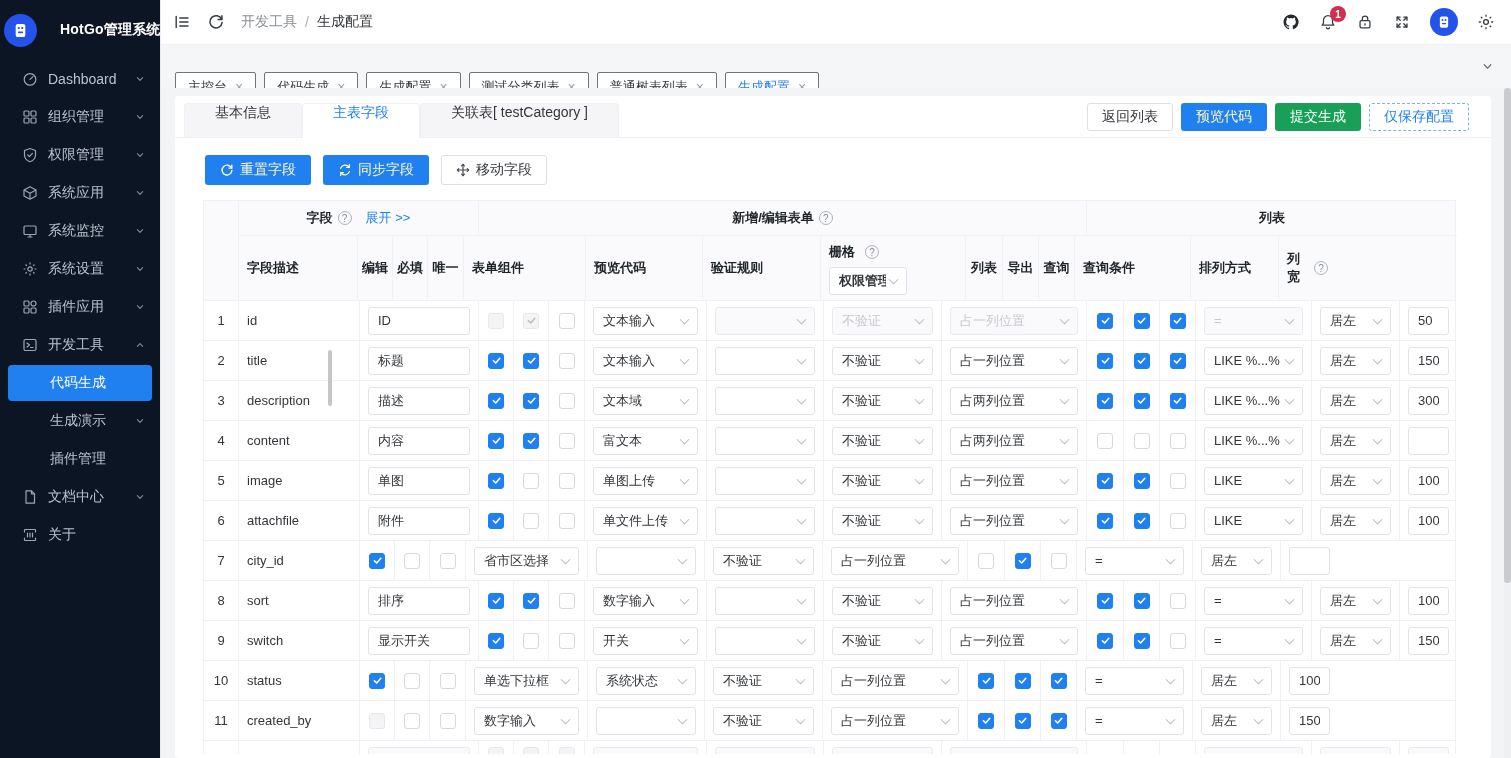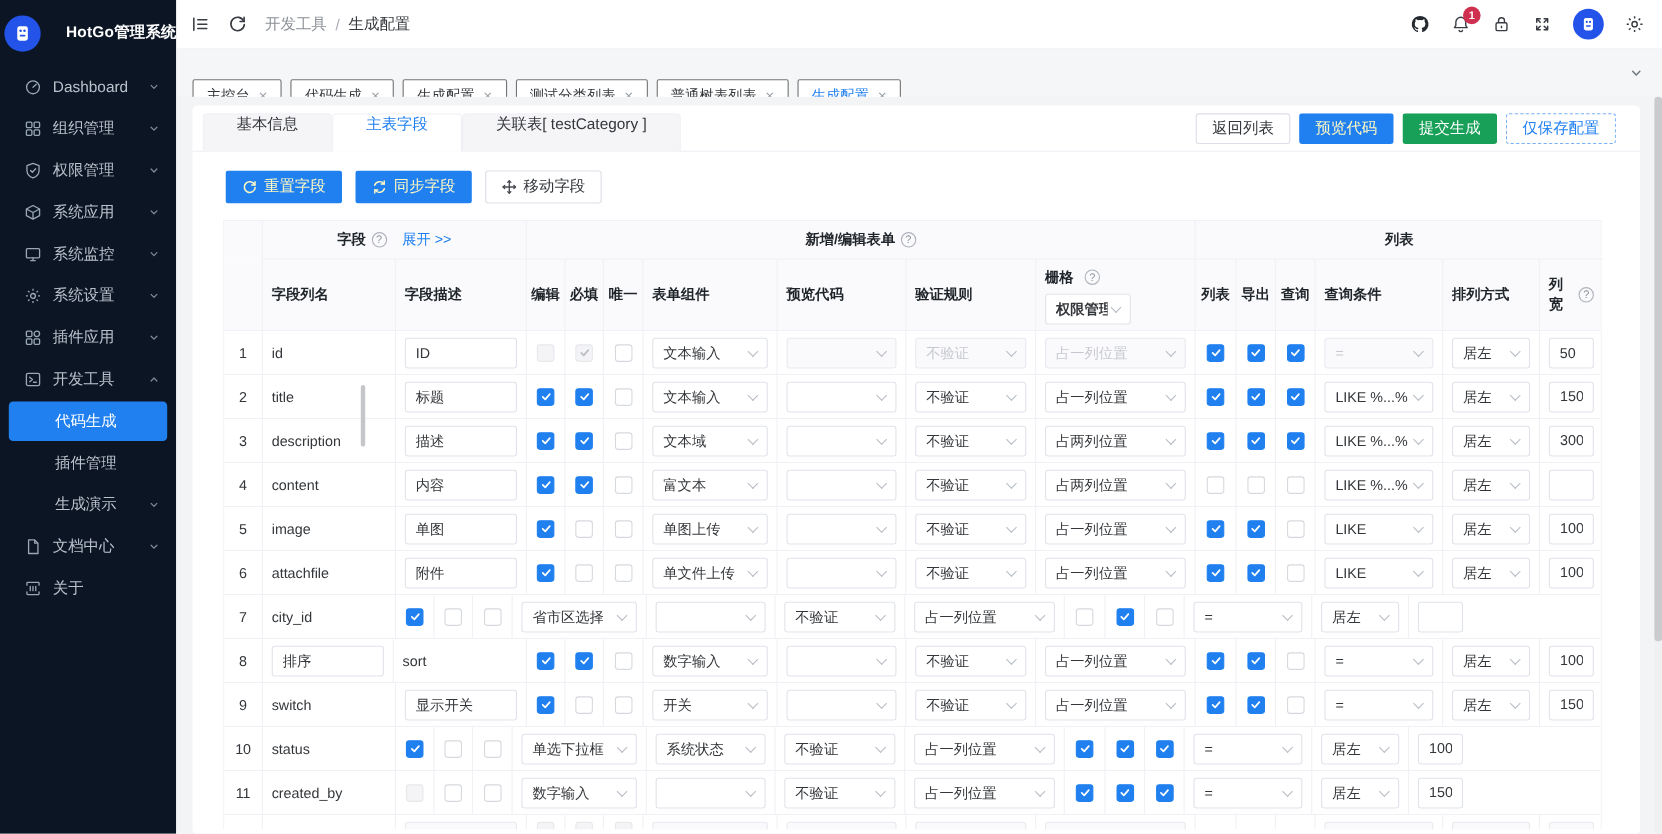--- a/index.html
+++ b/index.html
@@ -246,29 +246,29 @@
           <span class="mi-chev up">
             <svg viewBox="0 0 16 16" fill="none" stroke="currentColor" stroke-width="1.5" stroke-linecap="round" stroke-linejoin="round">
               <path d="M4.5 6.2 8 9.8 11.5 6.2"></path>
             </svg>
           </span>
         </div>
         <div class="menu-sub active">
           <span>代码生成</span>
         </div>
         <div class="menu-sub">
-          <span>插件管理</span>
-        </div>
-        <div class="menu-sub">
           <span>生成演示</span>
           <span class="mi-chev">
             <svg viewBox="0 0 16 16" fill="none" stroke="currentColor" stroke-width="1.5" stroke-linecap="round" stroke-linejoin="round">
               <path d="M4.5 6.2 8 9.8 11.5 6.2"></path>
             </svg>
           </span>
+        </div>
+        <div class="menu-sub">
+          <span>插件管理</span>
         </div>
         <div class="menu-item">
           <span class="mi-icon">
             <svg viewBox="0 0 16 16" fill="none" stroke="currentColor" stroke-width="1.2" stroke-linejoin="round">
               <path d="M4 1.8h5.5l3 3v9.4H4Z"></path>
               <path d="M9.5 1.8v3h3"></path>
             </svg>
           </span>
           <span class="mi-label">文档中心</span>
           <span class="mi-chev">
@@ -449,21 +449,20 @@
               <div class="cell" style="width: 608px;">
                 <span>新增/编辑表单</span>
                 <span class="help">?</span>
               </div>
               <div class="cell" style="width: 370px;">
                 <span>列表</span>
               </div>
             </div>
             <div class="trow thead head-row">
               <div class="cell" style="width: 35px;"></div>
-              <div class="cell" style="width: 121px;">字段列名</div>
               <div class="cell" style="width: 119px;">字段描述</div>
               <div class="cell c-center" style="width: 35px; text-align: center;">编辑</div>
               <div class="cell c-center" style="width: 35px;">必填</div>
               <div class="cell c-center" style="width: 36px;">唯一</div>
               <div class="cell" style="width: 122px;">表单组件</div>
               <div class="cell" style="width: 117px;">预览代码</div>
               <div class="cell" style="width: 118px;">验证规则</div>
               <div class="cell grid-head" style="width: 145px;">
                 <div class="lblrow">
                   <span>栅格</span>
@@ -1050,25 +1049,25 @@
                 </div>
               </div>
               <div class="cell" style="width: 57px;">
                 <input class="inp" style="">
               </div>
             </div>
             <div class="trow body-row">
               <div class="cell c-center" style="width: 35px;">
                 <span class="cell-text">8</span>
               </div>
+              <div class="cell" style="width: 121px;">
+                <span class="cell-text">sort</span>
+              </div>
               <div class="cell" style="width: 119px;">
                 <input class="inp" value="排序" style="">
-              </div>
-              <div class="cell" style="width: 121px;">
-                <span class="cell-text">sort</span>
               </div>
               <div class="cell c-center" style="width: 35px;">
                 <div class="cb checked">
                   <svg viewBox="0 0 12 12">
                     <polyline points="2.6,6.3 5.1,8.8 9.6,3.6" fill="none" stroke="currentColor" stroke-width="1.7" stroke-linecap="round" stroke-linejoin="round"></polyline>
                   </svg>
                 </div>
               </div>
               <div class="cell c-center" style="width: 35px;">
                 <div class="cb checked">

